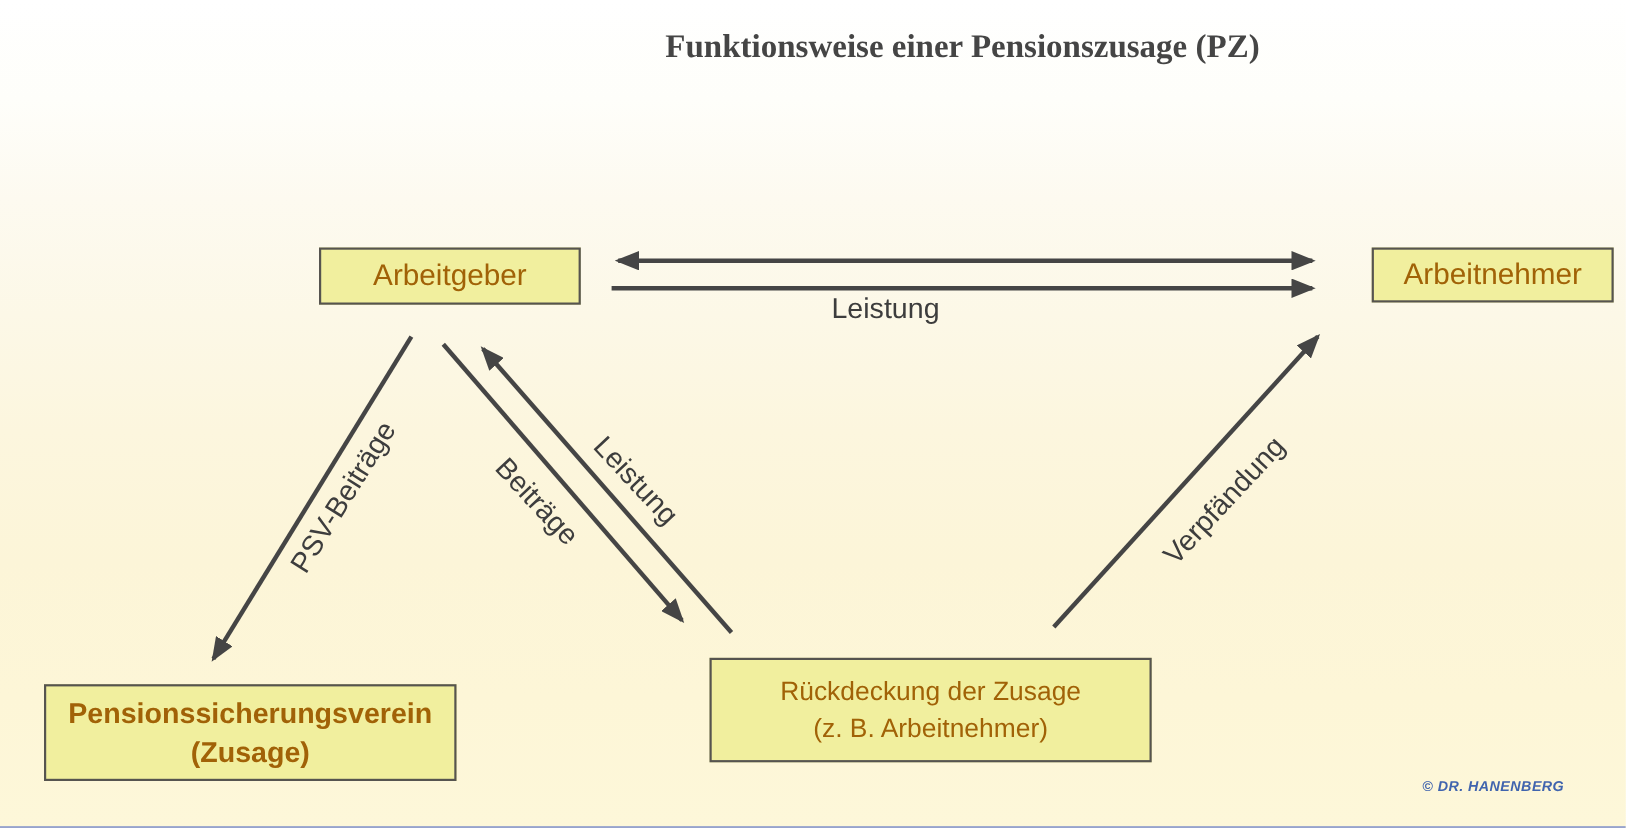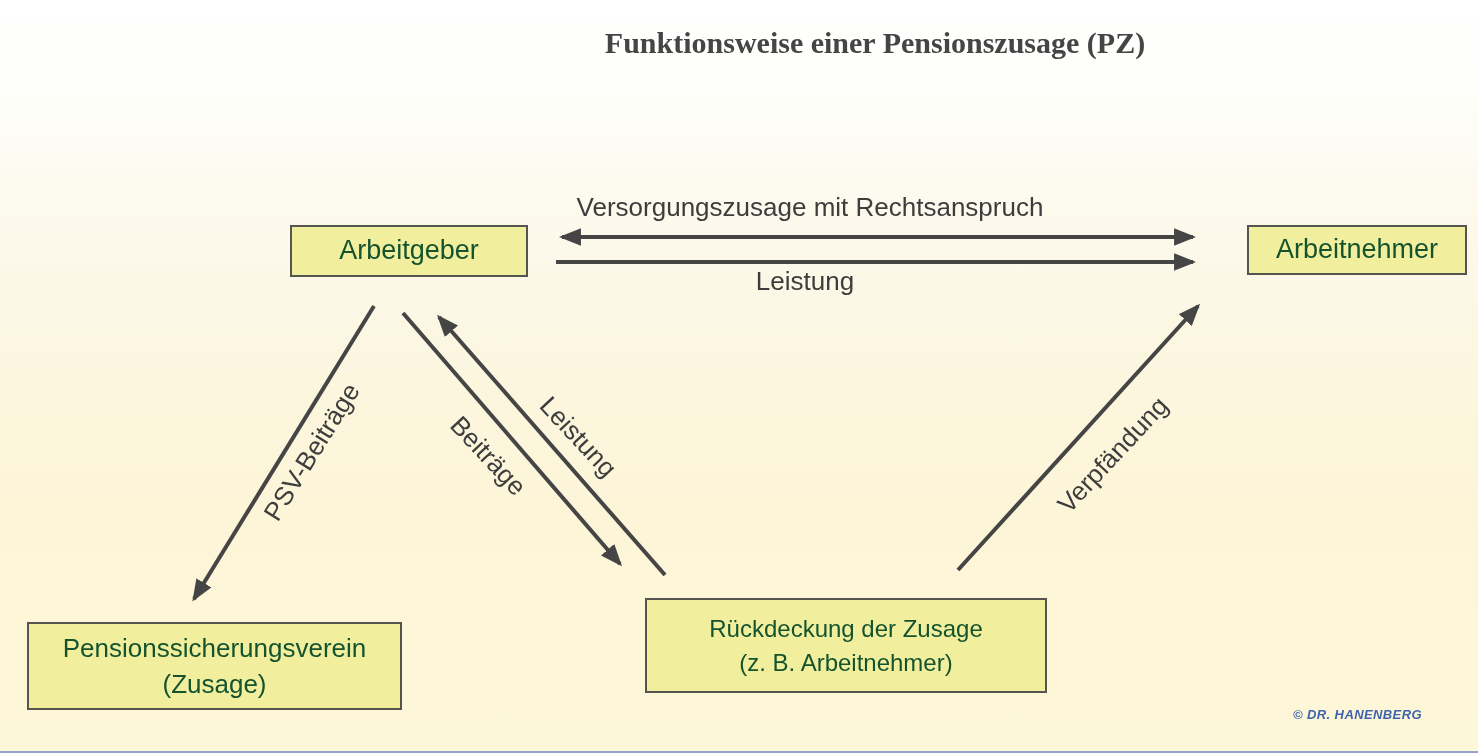--- a/index.html
+++ b/index.html
@@ -16,31 +16,31 @@
     position:absolute; left:875px; top:26px;
     transform:translateX(-50%);
     font-family:"Liberation Serif",serif;
     font-weight:bold; font-size:30px; color:#454545;
     white-space:nowrap;
   }
   .node{
     position:absolute;
     background:#f1ef9e;
     border:2px solid #56544f;
-    color:#14532d;
+    color:#a16207;
     display:flex; flex-direction:column;
     align-items:center; justify-content:center;
     font-size:27px; line-height:1.4;
     text-align:center;
     box-sizing:border-box;
     white-space:nowrap;
   }
   #node-arbeitgeber{left:290px; top:225px; width:238px; height:52px;}
   #node-arbeitnehmer{left:1223px; top:225px; width:220px; height:50px;margin-left:24px;}
-  #node-psv{left:27px; top:622px; width:375px; height:88px; font-size:26px;}
+  #node-psv{left:40px; top:622px; width:375px; height:88px; font-size:26px;font-weight:bold;}
   #node-rueckdeckung{left:645px; top:598px; width:402px; height:95px; font-size:24px;}
   .edge-label{
     position:absolute;
     font-size:26px; color:#3d3d3d;
     white-space:nowrap;
   }
   #lbl-versorgung{left:810px; top:207px; transform:translate(-50%,-50%);}
   #lbl-leistung-h{left:805px; top:281px; transform:translate(-50%,-50%);}
   #lbl-psv-beitraege{left:312px; top:452px; transform:translate(-50%,-50%) rotate(-58deg);}
   #lbl-beitraege{left:488px; top:456px; transform:translate(-50%,-50%) rotate(47deg);}
@@ -89,21 +89,20 @@
   <div class="node" id="node-psv">
     <span>Pensionssicherungsverein</span>
     <span>(Zusage)</span>
   </div>
 
   <div class="node" id="node-rueckdeckung">
     <span>Rückdeckung der Zusage</span>
     <span>(z. B. Arbeitnehmer)</span>
   </div>
 
-  <div class="edge-label" id="lbl-versorgung">Versorgungszusage mit Rechtsanspruch</div>
 
   <div class="edge-label" id="lbl-leistung-h">Leistung</div>
 
   <div class="edge-label" id="lbl-psv-beitraege">PSV-Beiträge</div>
 
   <div class="edge-label" id="lbl-beitraege">Beiträge</div>
 
   <div class="edge-label" id="lbl-leistung-d">Leistung</div>
 
   <div class="edge-label" id="lbl-verpfaendung">Verpfändung</div>

